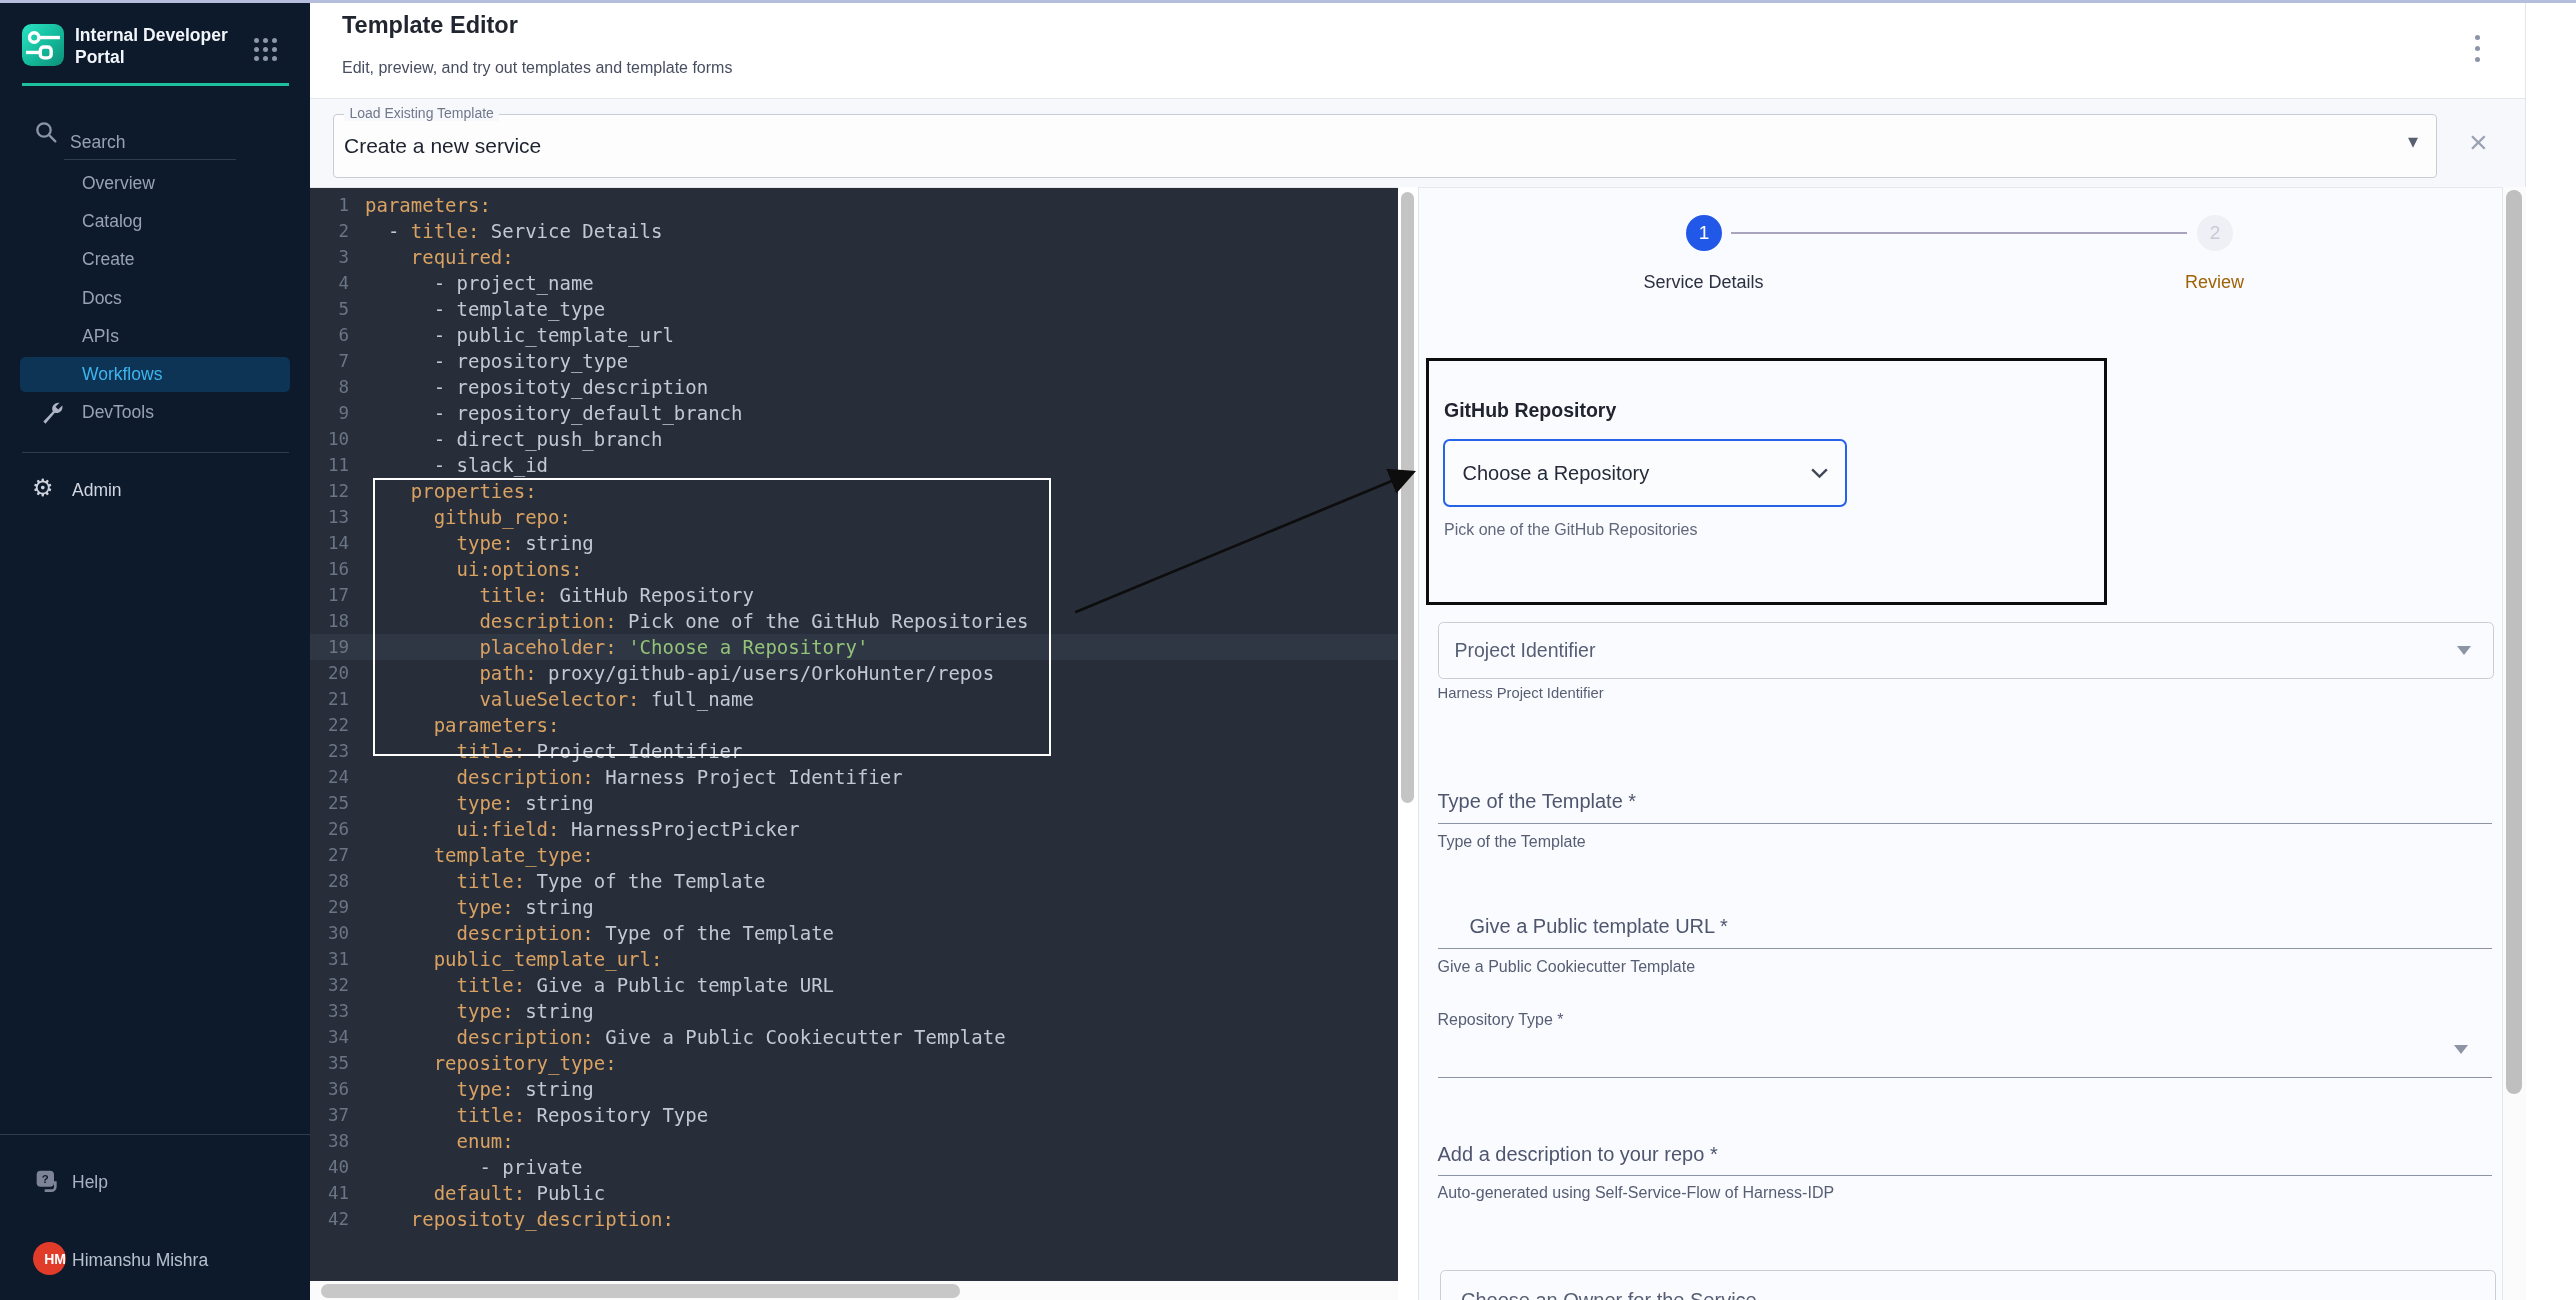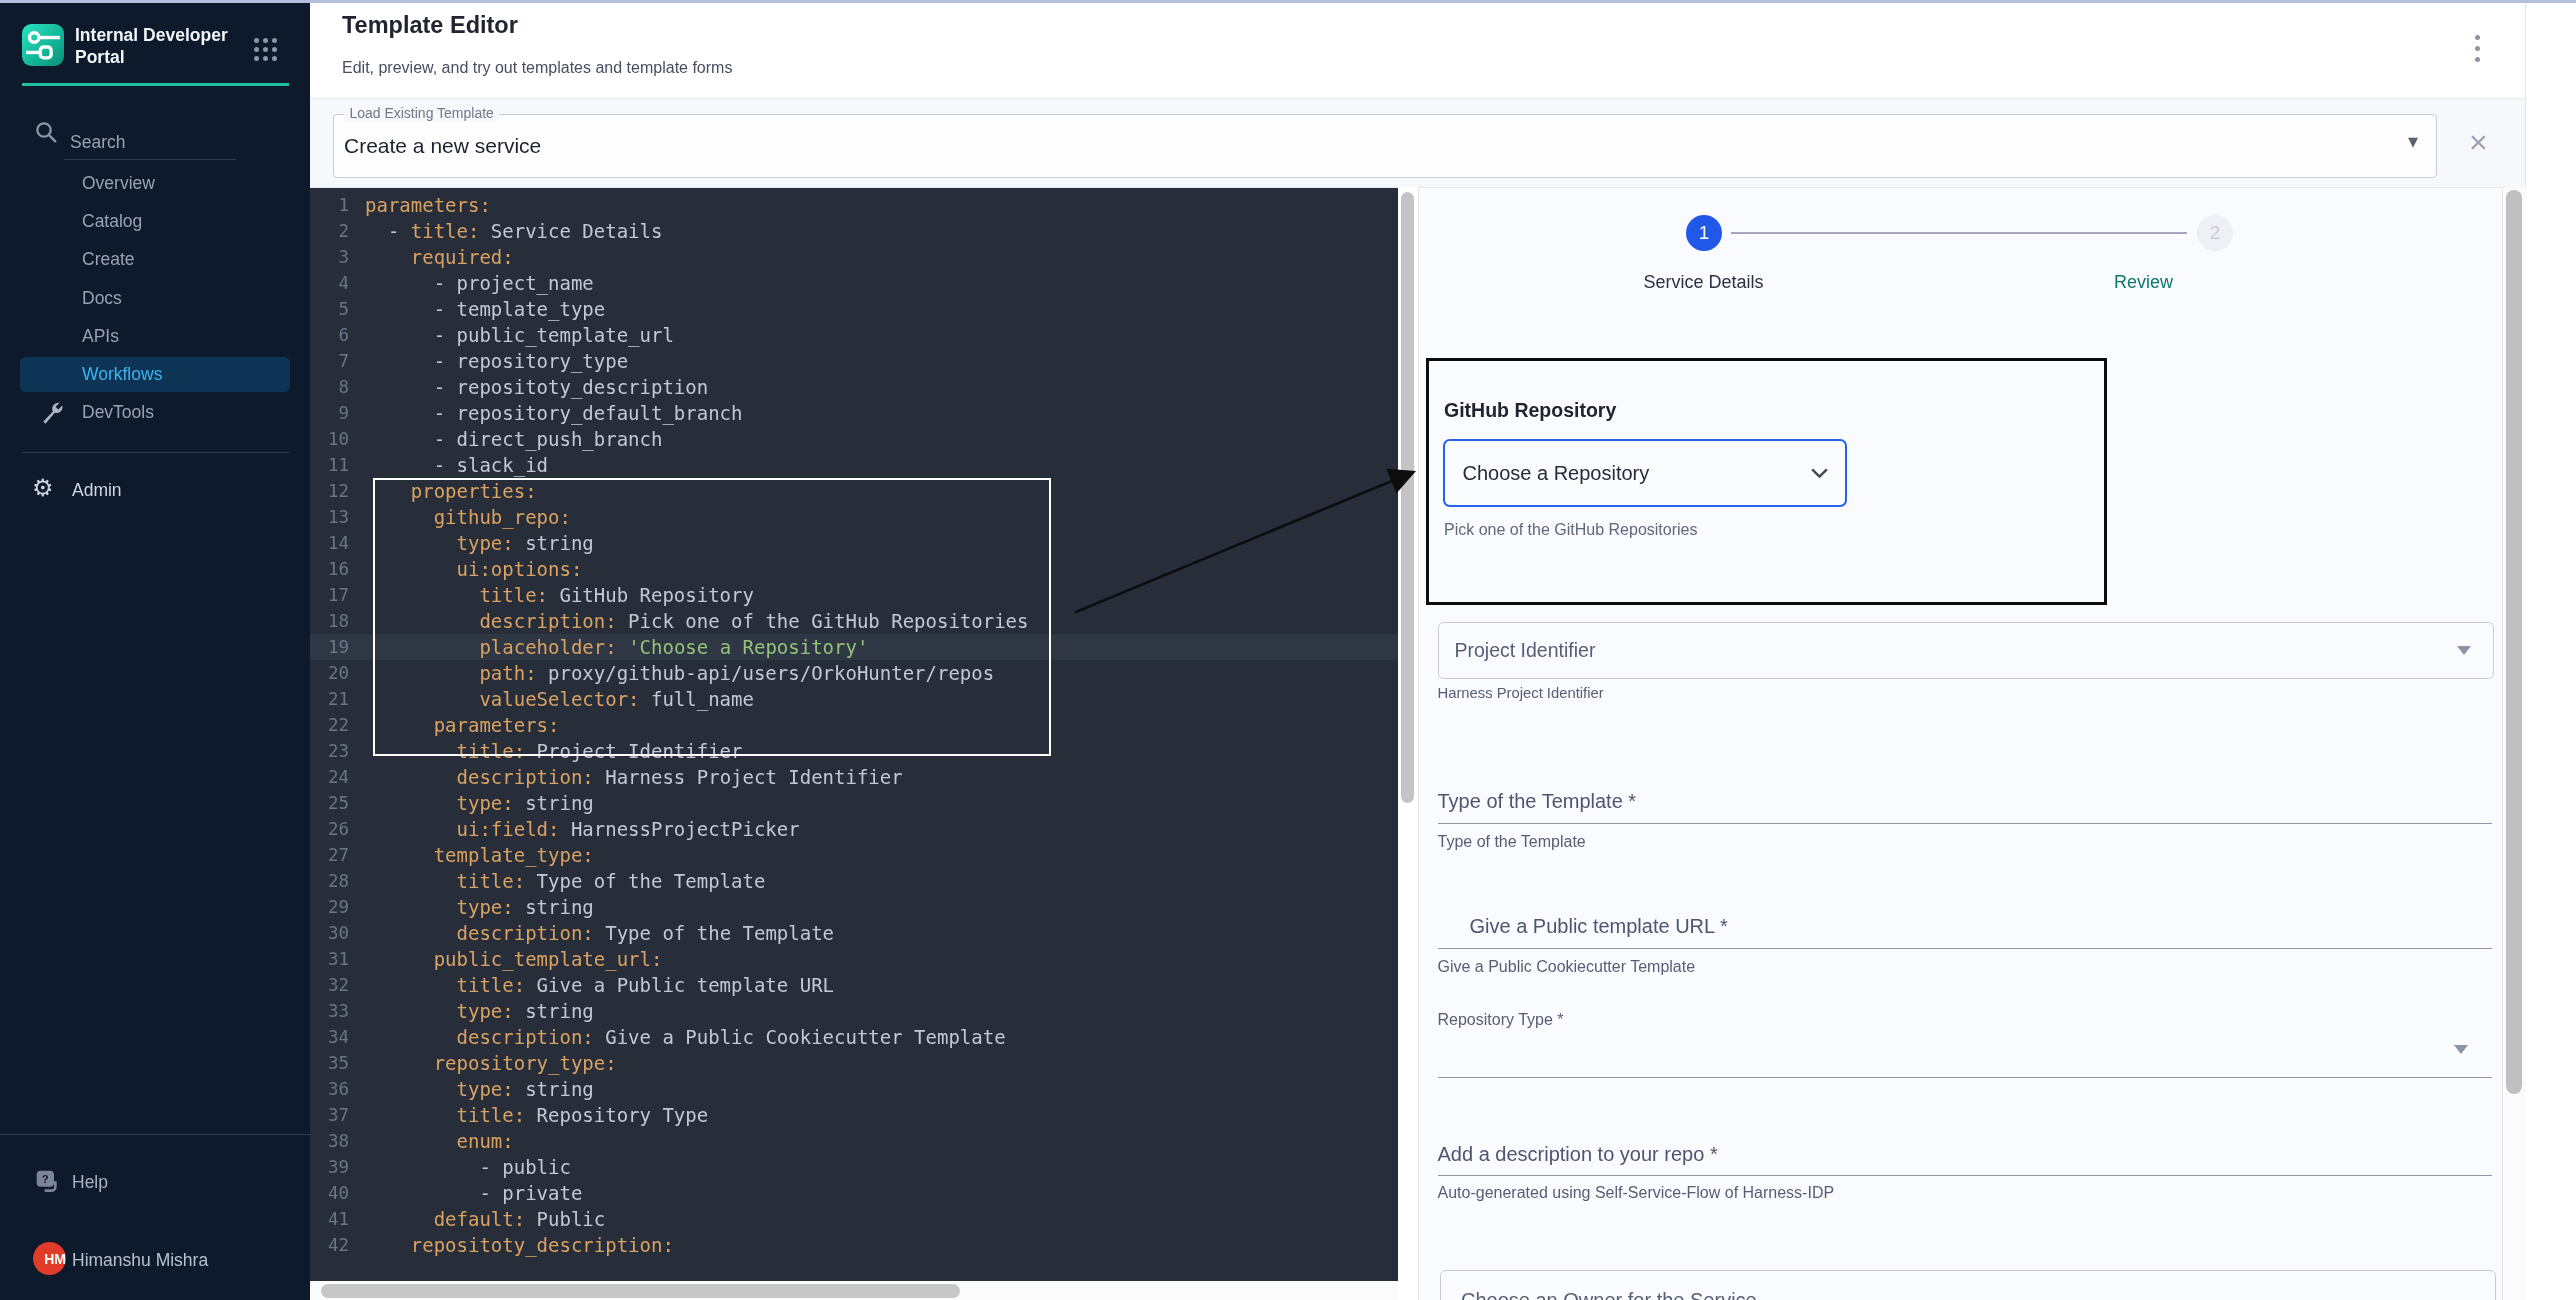--- a/index.html
+++ b/index.html
@@ -58,21 +58,21 @@
   #ed-vscroll .thumb{position:absolute;left:3.4px;top:4.7px;width:12.8px;height:611px;border-radius:6.7px;background:#c4c4c4;}
   #panel-border{left:1418px;top:187px;width:0.7px;height:1114px;background:#e3e5eb;z-index:6;}
   
   #panel{left:1418px;top:187px;width:1084px;height:1114px;background:#fafbfe;overflow:hidden;z-index:3;}
   .step-circle{position:absolute;width:36px;height:36px;border-radius:50%;display:flex;align-items:center;
                justify-content:center;font-size:19px;}
   #step1{left:268px;top:28px;background:#2158e8;color:#ffffff;}
   #step2{left:779px;top:28px;background:#eef0f5;color:#c7cbd6;}
   #step-conn{left:313px;top:45px;width:456px;height:2px;background:#a9a3bd;}
   #step1-label{left:185px;top:85px;width:201px;text-align:center;font-size:18px;color:#2b3140;}
-  #step2-label{left:696px;top:85px;width:201px;font-size:18px;color:#0f766e;}
+  #step2-label{left:696px;top:85px;width:201px;text-align:center;font-size:18px;color:#a16207;}
   #gh-label{left:26px;top:212px;font-size:19.5px;font-weight:bold;color:#20242f;}
   #gh-select{left:25px;top:252px;width:400px;height:64px;border:2px solid #2563e8;border-radius:6.7px;
              background:#fbfcfe;cursor:pointer;}
   #gh-select-value{left:17.5px;top:21px;font-size:20px;color:#252b3a;}
   #gh-chevron{left:365px;top:27px;}
   #gh-helper{left:26px;top:334px;font-size:16px;color:#5f677b;}
   #proj-select{left:19.5px;top:435px;width:1054px;height:55px;border:1.3px solid #c9cdd8;border-radius:5.4px;cursor:pointer;}
   #proj-value{left:16px;top:16px;font-size:19.5px;color:#565e74;}
   .tri{width:0;height:0;border-left:7.4px solid transparent;border-right:7.4px solid transparent;
        border-top:9.4px solid #8d94a4;}
@@ -360,24 +360,20 @@
         </div>
         <div class="line">
           <span class="ln">37</span>
           <span class="code"><span class="tk-v">        </span><span class="tk-k">title:</span><span class="tk-v"> Repository Type</span></span>
         </div>
         <div class="line">
           <span class="ln">38</span>
           <span class="code"><span class="tk-v">        </span><span class="tk-k">enum:</span></span>
         </div>
         <div class="line">
-          <span class="ln">39</span>
-          <span class="code"><span class="tk-v">          - public</span></span>
-        </div>
-        <div class="line">
           <span class="ln">40</span>
           <span class="code"><span class="tk-v">          - private</span></span>
         </div>
         <div class="line">
           <span class="ln">41</span>
           <span class="code"><span class="tk-v">      </span><span class="tk-k">default:</span><span class="tk-v"> Public</span></span>
         </div>
         <div class="line">
           <span class="ln">42</span>
           <span class="code"><span class="tk-v">    </span><span class="tk-k">repositoty_description:</span></span>

